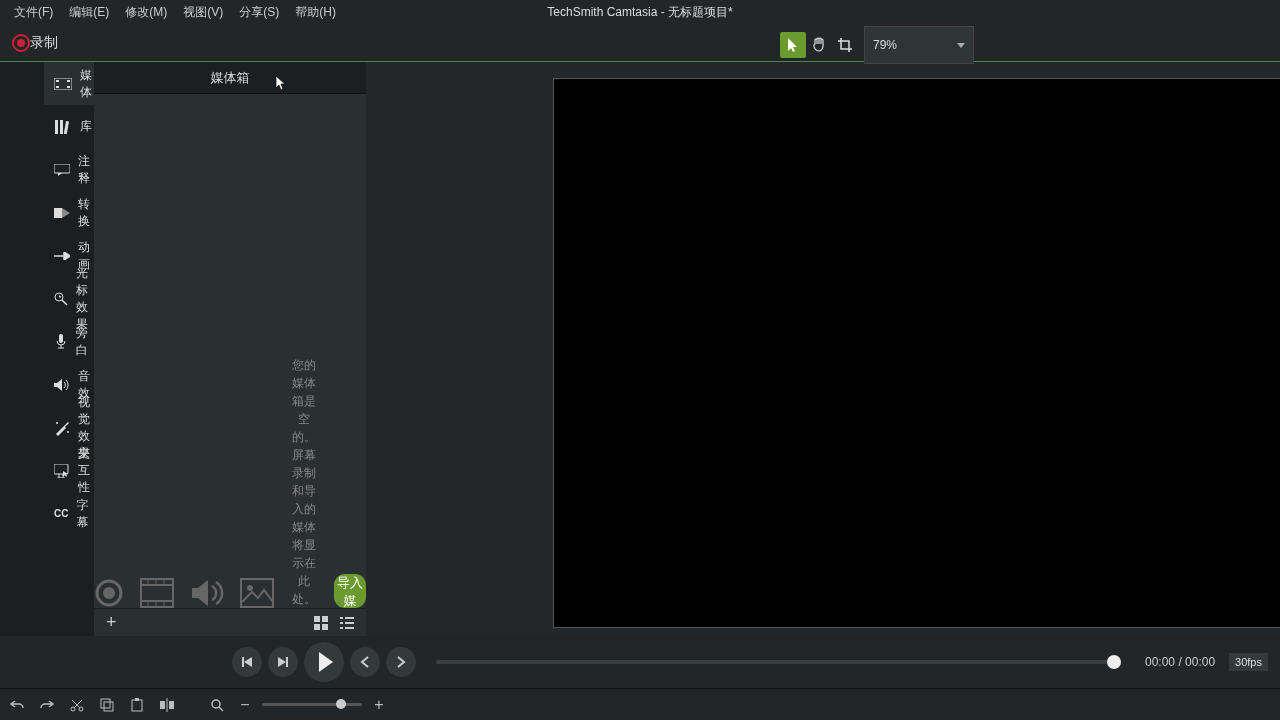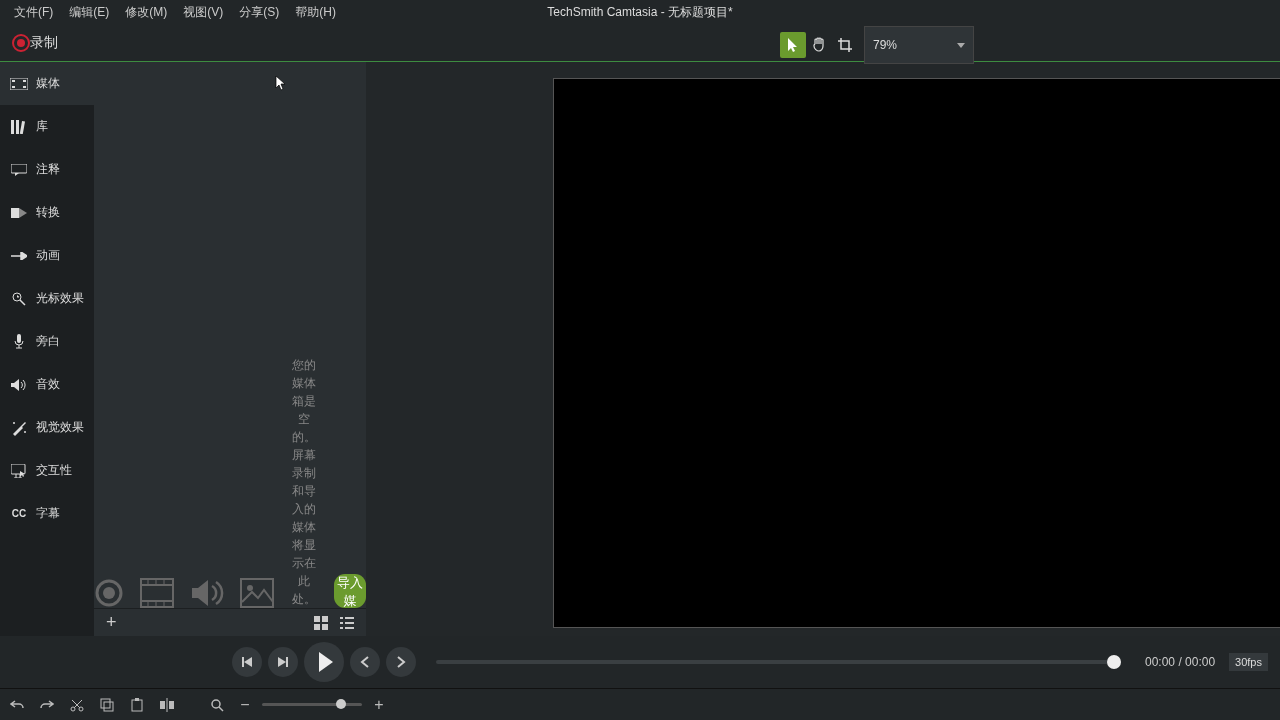--- a/index.html
+++ b/index.html
@@ -11,21 +11,21 @@
   .record-btn { display: flex; align-items: center; cursor: pointer; padding: 4px 6px; font-size: 14px; }
   .rec-circle { width: 18px; height: 18px; border-radius: 50%; border: 2px solid #c23; display: flex; align-items: center; justify-content: center; }
   .rec-circle::after { content: ""; width: 8px; height: 8px; background: #c23; border-radius: 50%; }
   .canvas-tools { position: absolute; right: 306px; top: 2px; display: flex; gap: 0; align-items: center; }
   .tool-btn { width: 26px; height: 26px; display: flex; align-items: center; justify-content: center; border-radius: 2px; cursor: pointer; }
   .tool-btn.active { background: #6b9b2e; }
   .zoom-select { margin-left: 6px; width: 110px; height: 38px; background: #2f3437; border: 1px solid #444; display: flex; align-items: center; justify-content: space-between; padding: 0 8px; font-size: 12px; cursor: pointer; }
   .zoom-select .caret { width: 0; height: 0; border-left: 4px solid transparent; border-right: 4px solid transparent; border-top: 5px solid #aaa; }
   .main { display: flex; height: 574px; }
   .sidebar { width: 94px; background: #1c1f21; display: flex; flex-direction: column; }
-  .side-tab { height: 43px; display: flex; align-items: center; gap: 8px; padding-left: 10px; font-size: 12px; color: #ddd; cursor: pointer; }
+  .side-tab { height: 43px; display: flex; align-items: center; gap: 8px; padding-left: 10px; font-size: 12px; color: #ddd; cursor: pointer; margin-left: 44px; }
   .side-tab.active { background: #2a2f32; }
   .side-tab .icn { width: 18px; height: 14px; display: flex; align-items: center; justify-content: center; }
   .panel { width: 272px; background: #2a2f32; display: flex; flex-direction: column; }
   .panel-header { height: 32px; display: flex; align-items: center; justify-content: center; font-size: 13px; background: #1c1f21; border-bottom: 1px solid #101214; }
   .panel-body { flex: 1; display: flex; flex-direction: row; align-items: flex-end; justify-content: center; gap: 18px; }
   .empty-icons { display: flex; gap: 16px; color: #666; }
   .empty-text { text-align: center; font-size: 12px; color: #888; line-height: 1.5; }
   .import-btn { width: 184px; height: 34px; background: #6b9b2e; color: #fff; border: none; border-radius: 11px; font-size: 13px; cursor: pointer; }
   .panel-footer { height: 28px; display: flex; align-items: center; justify-content: space-between; padding: 0 8px; border-top: 1px solid #1c1f21; background:#2a2f32; }
   .panel-footer .plus { font-size: 18px; color: #ccc; cursor: pointer; padding: 0 4px; }
@@ -192,20 +192,21 @@
       </div>
     <div class="side-tab">
         <span class="icn">
           <span style="font-size:10px;font-weight:bold;color:#ddd">CC</span>
         </span>
         <span>字幕</span>
       </div>
   </div>
 
   <div class="panel">
+    <div class="panel-header">媒体箱</div>
     <div class="panel-body">
       <div class="empty-icons">
         <svg width="30" height="30" viewBox="0 0 30 30">
             <circle cx="15" cy="15" r="12" fill="none" stroke="#666" stroke-width="3"></circle>
             <circle cx="15" cy="15" r="6" fill="#666"></circle>
           </svg>
         <svg width="34" height="30" viewBox="0 0 34 30">
             <rect x="1" y="1" width="32" height="28" fill="none" stroke="#666" stroke-width="2"></rect>
             <line x1="1" y1="7" x2="33" y2="7" stroke="#666" stroke-width="2"></line>
             <line x1="1" y1="23" x2="33" y2="23" stroke="#666" stroke-width="2"></line>

